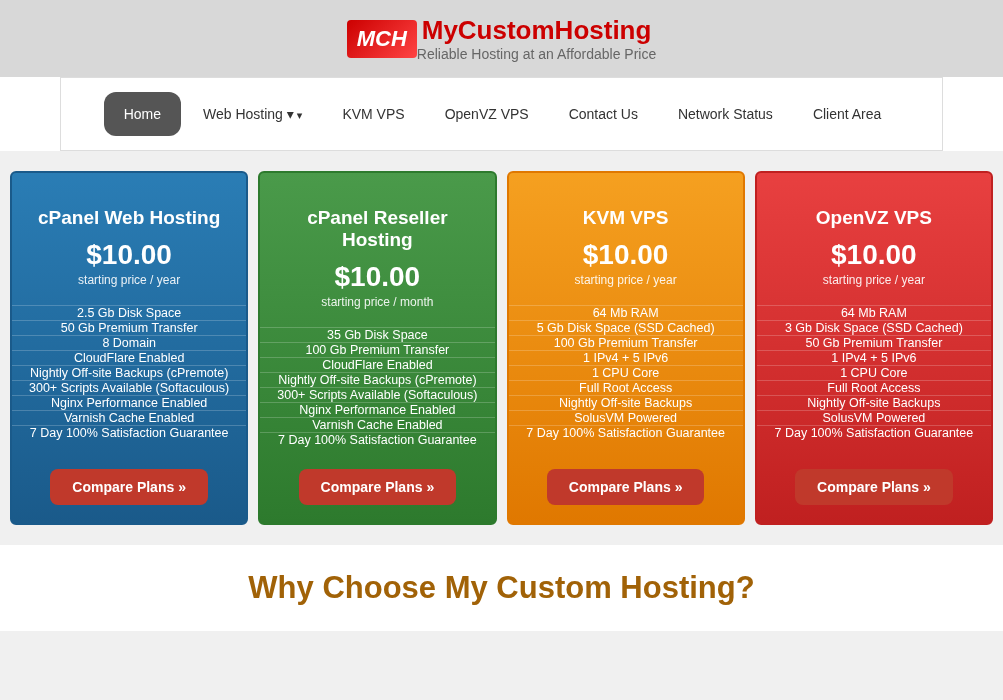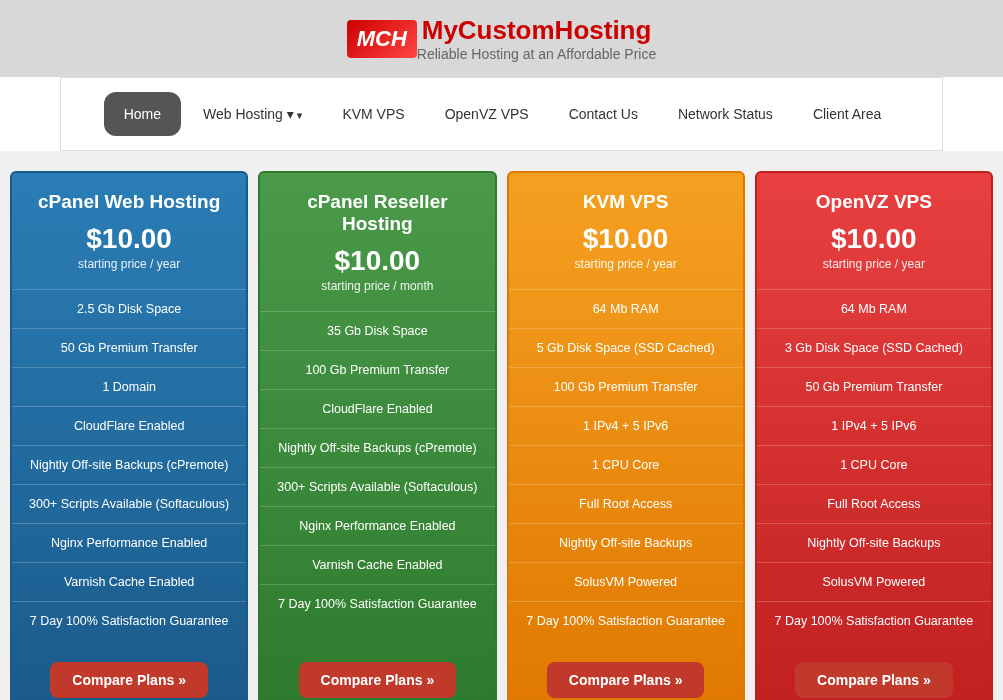--- a/index.html
+++ b/index.html
@@ -35,27 +35,27 @@
     
     .plans-grid { display: grid; grid-template-columns: repeat(4, 1fr); gap: 10px; max-width: 1003px; margin: 0 auto; }
 
     
     .plan-card { border-radius: 6px; overflow: hidden; color: white; display: flex; flex-direction: column; }
     .plan-card.blue { background: linear-gradient(180deg, #2a7db5 0%, #1a5a8a 100%); border: 2px solid #1a5a8a; }
     .plan-card.green { background: linear-gradient(180deg, #4a9a4a 0%, #2d7a2d 100%); border: 2px solid #2d7a2d; }
     .plan-card.orange { background: linear-gradient(180deg, #f5a020 0%, #e07800 100%); border: 2px solid #e07800; }
     .plan-card.red { background: linear-gradient(180deg, #e84040 0%, #c02020 100%); border: 2px solid #c02020; }
 
-    .plan-header { padding: 18px 10px 10px; text-align: center; }
+    .plan-header { padding: 18px 10px 10px; text-align: center; margin-top: 16px; }
     .plan-title { font-size: 19px; font-weight: bold; margin-bottom: 10px; }
     .plan-price { font-size: 28px; font-weight: bold; }
     .plan-period { font-size: 12px; opacity: 0.9; margin-top: 2px; }
 
     .plan-features { padding: 8px 0; }
-    .feature-item { padding: 12px 12px; font-size: 12.5px; text-align: center; border-top: 1px solid rgba(255,255,255,0.2); }
+    .feature-item { padding: 0 12px; font-size: 12.5px; text-align: center; border-top: 1px solid rgba(255,255,255,0.2); }
 
     .plan-footer { padding: 14px 15px 18px; text-align: center; margin-top: auto; }
     .compare-btn { 
       background: #c0392b; 
       color: white; 
       border: none; 
       padding: 10px 22px; 
       border-radius: 8px; 
       cursor: pointer; 
       font-size: 14px; 
@@ -105,21 +105,21 @@
   <div class="plans-grid" id="plans-grid">
   <div class="plan-card blue">
         <div class="plan-header">
     <div class="plan-title">cPanel Web Hosting</div>
     <div class="plan-price">$10.00</div>
     <div class="plan-period">starting price / year</div>
   </div>
         <div class="plan-features">
           <div class="feature-item">2.5 Gb Disk Space</div>
           <div class="feature-item">50 Gb Premium Transfer</div>
-          <div class="feature-item">1 Domain</div>
+          <div class="feature-item">8 Domain</div>
           <div class="feature-item">CloudFlare Enabled</div>
           <div class="feature-item">Nightly Off-site Backups (cPremote)</div>
           <div class="feature-item">300+ Scripts Available (Softaculous)</div>
           <div class="feature-item">Nginx Performance Enabled</div>
           <div class="feature-item">Varnish Cache Enabled</div>
           <div class="feature-item">7 Day 100% Satisfaction Guarantee</div>
         </div>
         <div class="plan-footer"><button class="compare-btn">Compare Plans »</button></div>
       </div>
       <div class="plan-card green">

